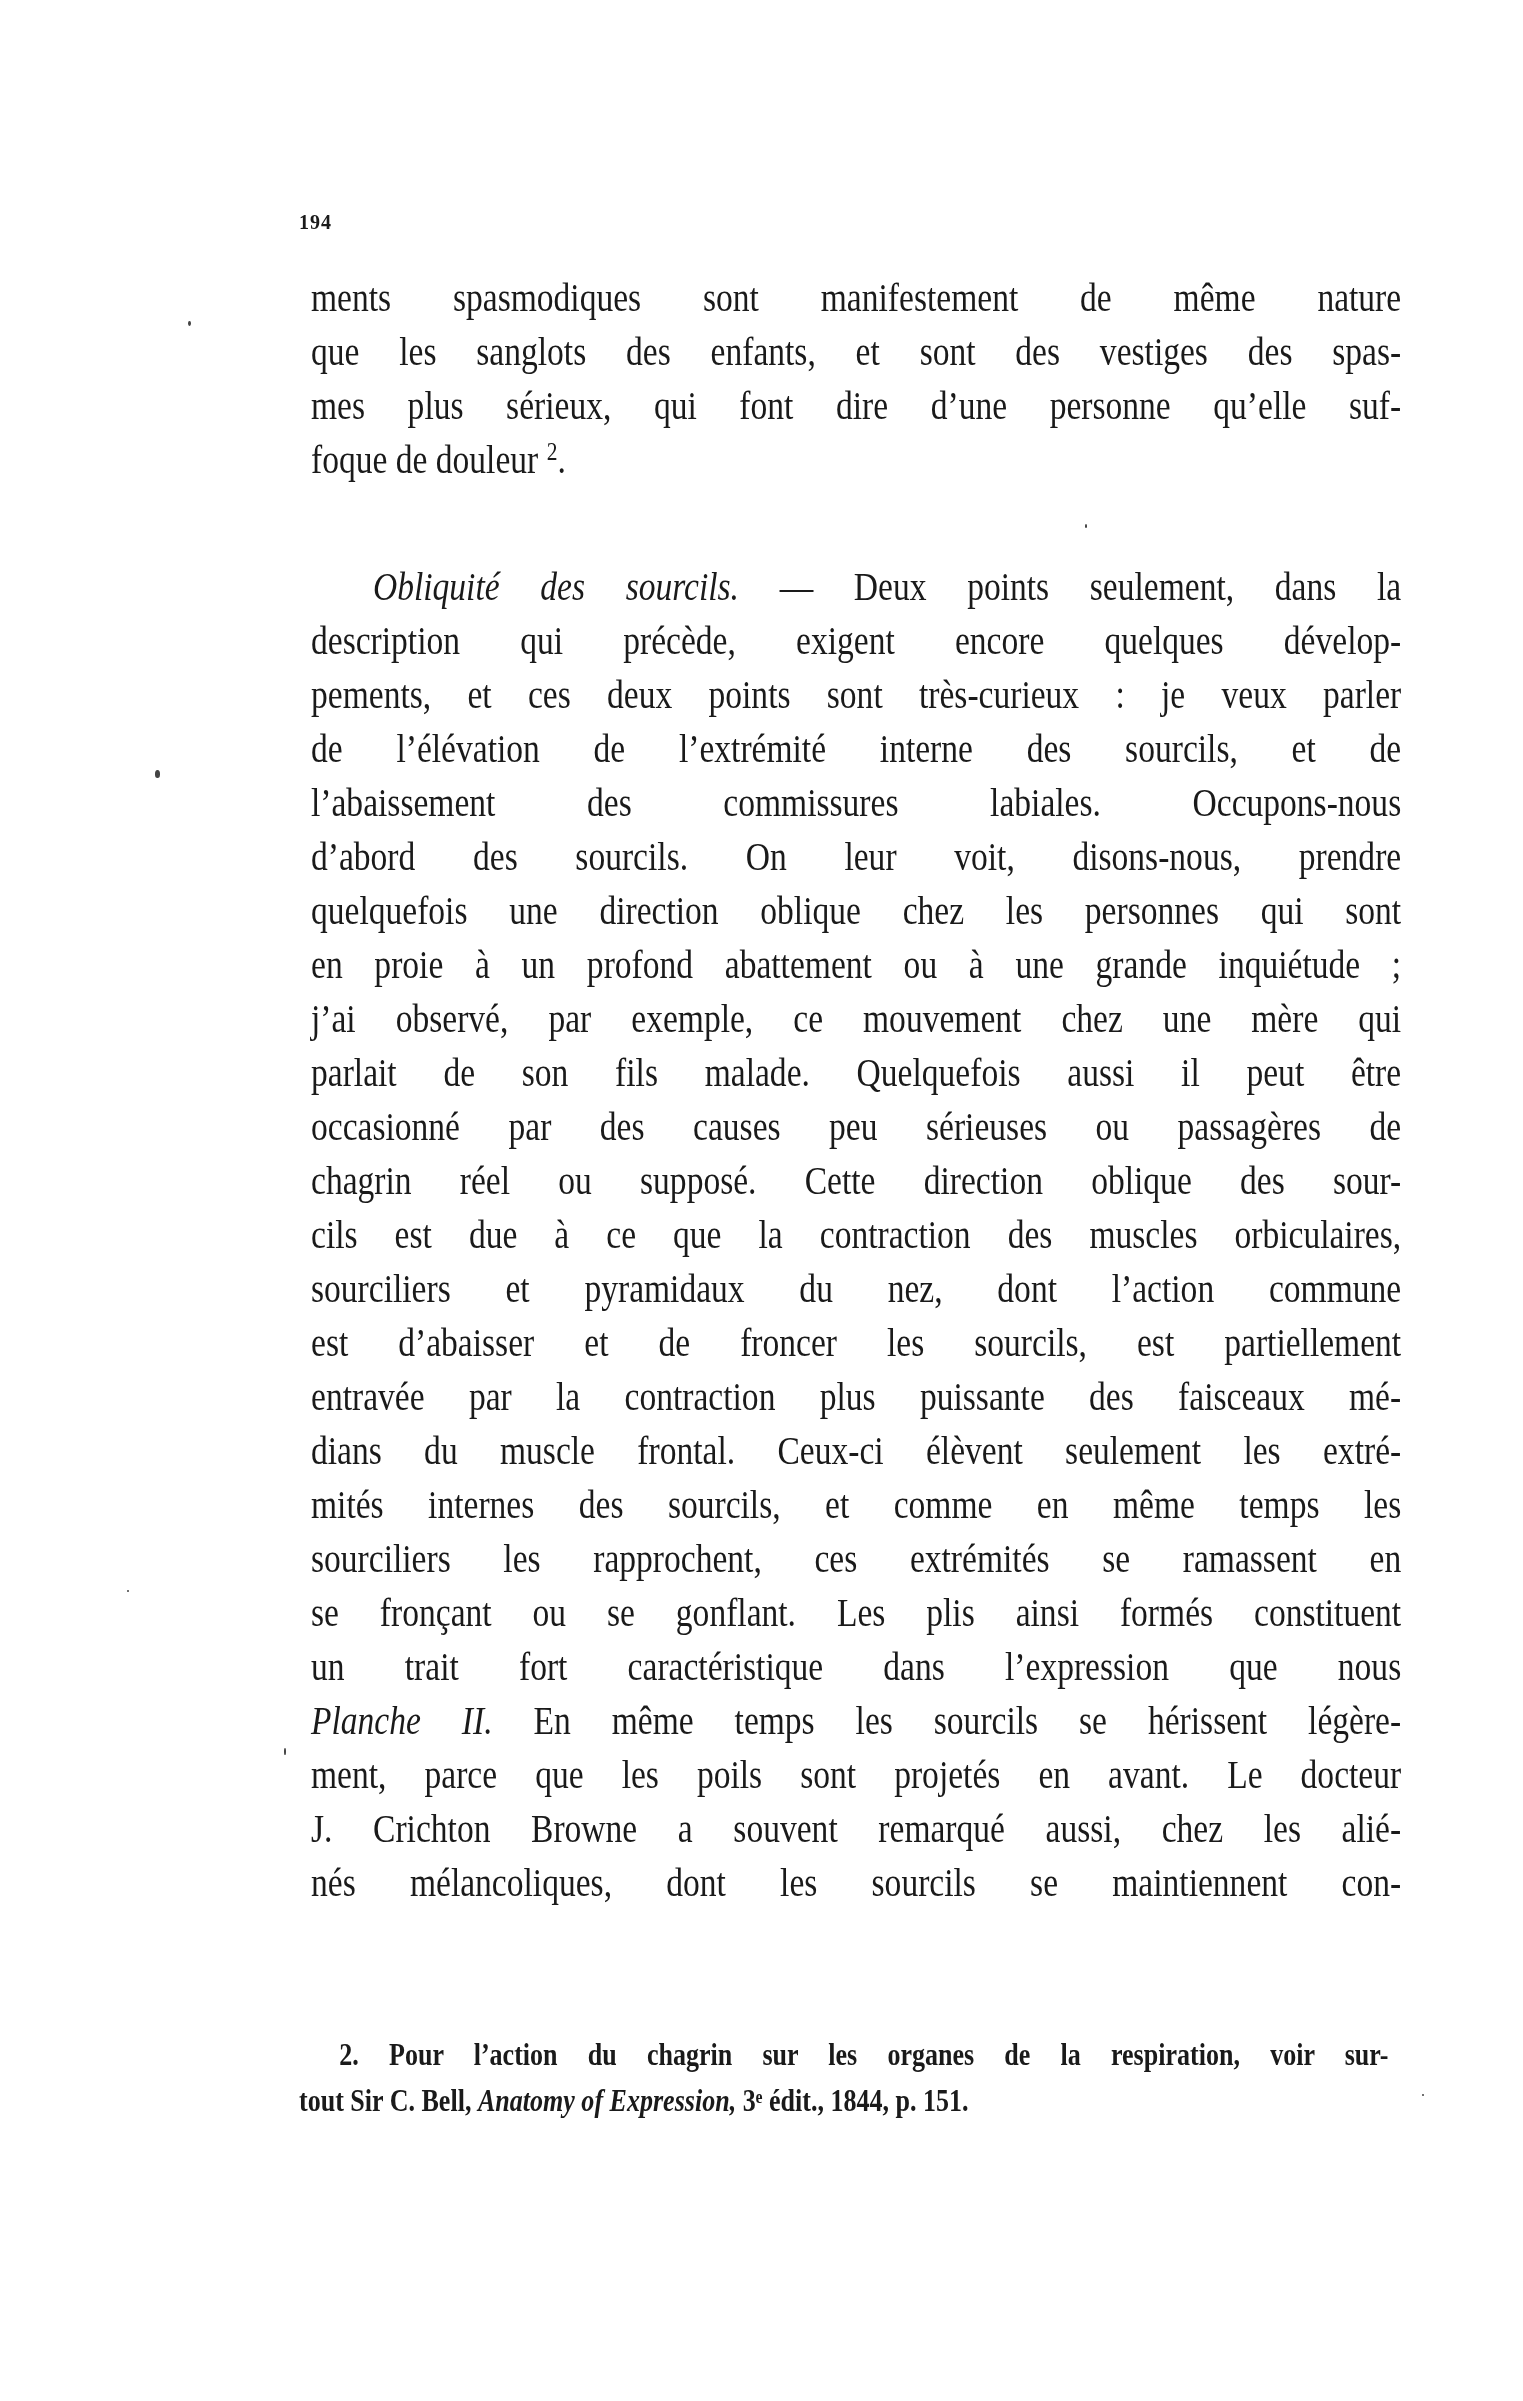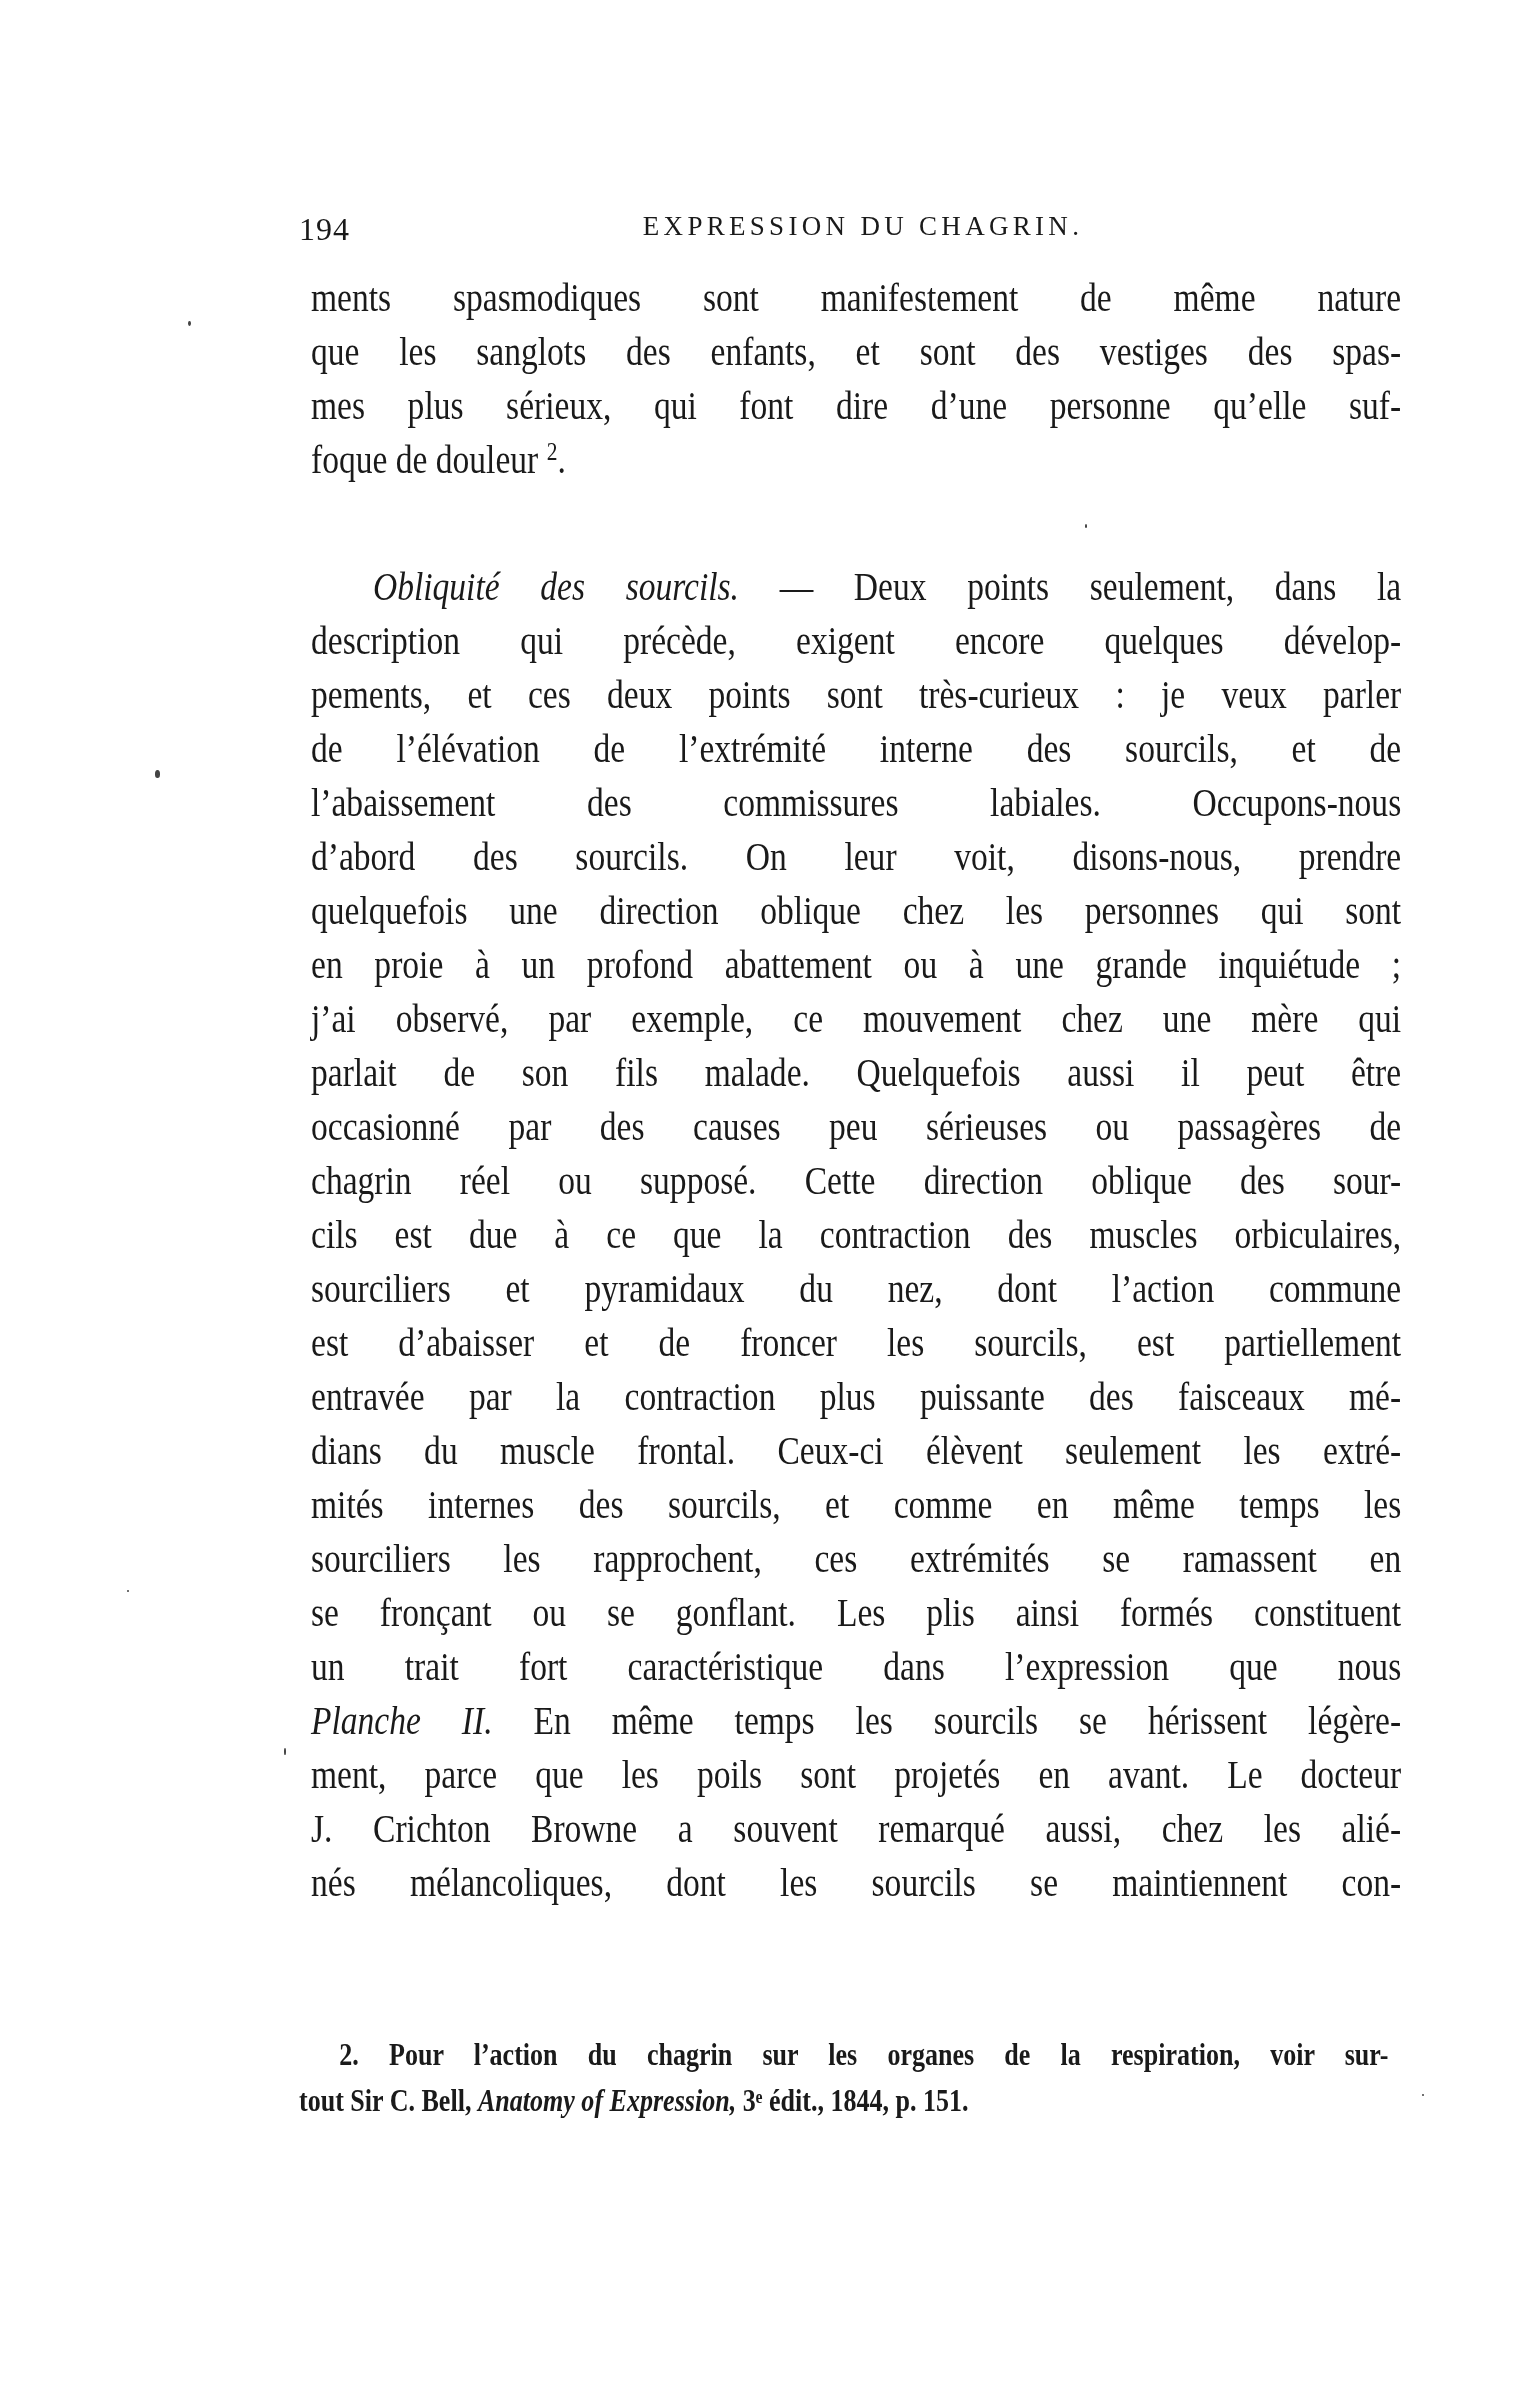--- a/index.html
+++ b/index.html
@@ -1,20 +1,20 @@
 <!DOCTYPE html>
 <html style="font-size:7.7px"><head>
 <meta charset="utf-8">
 <style>
   html, body { margin: 0; padding: 0; background: #ffffff; }
   body { width: 1523px; height: 2560px; position: relative; overflow: hidden;
          font-family: "Liberation Serif", "DejaVu Serif", serif; color: #1a1a1a; }
   .page { position: absolute; left: 0; top: 0; width: 1523px; height: 2560px; }
   .header { position: absolute; top: 211px; left: 299px; width: 1090px; height: 38px; }
-  .page-number { position: absolute; left: 0; top: 0; font-size: 32px; letter-spacing: 1px; }
+  .page-number { position: absolute; left: 0; top: 0; font-size: 20px; letter-spacing: 1px; font-weight: bold; }
   .running-title { position: absolute; left: 0; right: 0; top: 0; text-align: center;
                    font-size: 27px; letter-spacing: 4.3px; padding-left: 38px; }
   .body-text { position: absolute; left: 299px; width: 1090px; margin-left: 12px; }
   .line { height: 54px; line-height: 54px; font-size: 39px; white-space: nowrap;
           text-align: justify; text-align-last: justify; overflow: visible;
           transform: scaleX(0.86); transform-origin: left center; width: 116.3%; }
   .line.last { text-align-last: left; }
   .line.indent { padding-left: 72px; box-sizing: border-box; }
   .p1 { top: 271px; }
   .p2 { top: 560px; }
@@ -31,21 +31,20 @@
                white-space: nowrap; }
   .speck { position: absolute; background: #444; border-radius: 50%; }
 </style>
 </head>
 <body>
 
 <div class="page">
 
   <div class="header">
     <span class="page-number">194</span>
-    <div class="running-title">EXPRESSION DU CHAGRIN.</div>
   </div>
 
   <div class="body-text p1">
     <div class="line">ments spasmodiques sont manifestement de même nature</div>
     <div class="line">que les sanglots des enfants, et sont des vestiges des spas-</div>
     <div class="line">mes plus sérieux, qui font dire d’une personne qu’elle suf-</div>
     <div class="line last"><span>foque de douleur</span> <span class="sup">2</span><span>.</span></div>
   </div>
 
   <div class="body-text p2">

